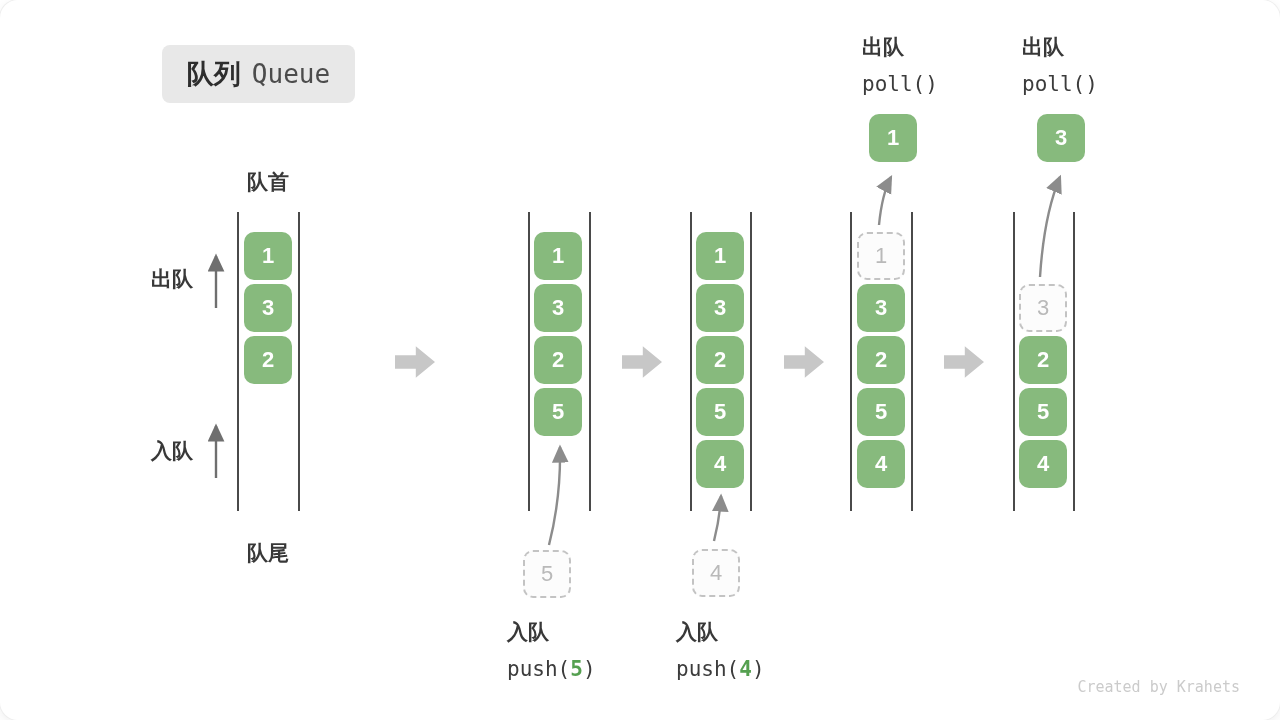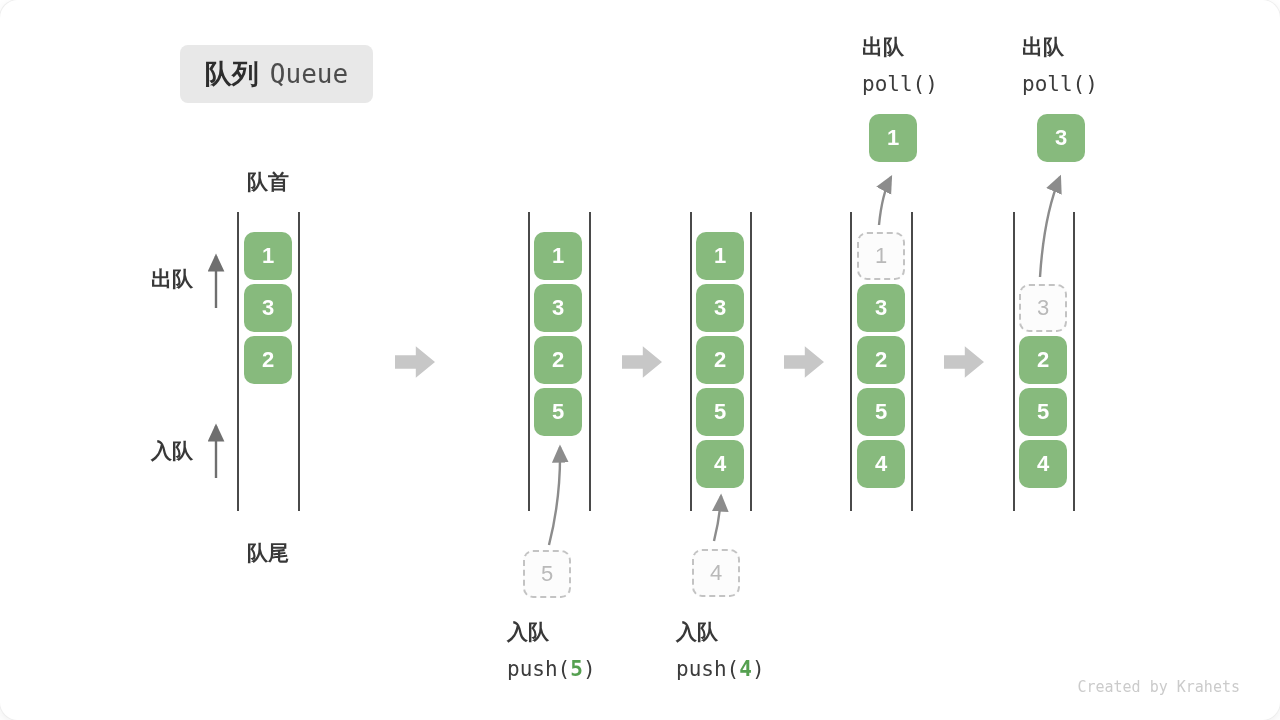--- a/index.html
+++ b/index.html
@@ -3,21 +3,21 @@
 <meta charset="utf-8">
 <style>
   html,body { margin:0; padding:0; background:#ffffff; }
   .canvas {
     position:relative; width:1280px; height:720px; background:#ffffff;
     border-radius:18px; overflow:hidden;
     box-shadow: 0 0 0 1px #eeeeee, 0 3px 12px rgba(0,0,0,.07);
     font-family:"Liberation Sans", sans-serif;
   }
   .title-badge {
-    position:absolute; left:180px; top:45px; width:193px; height:58px;
+    position:absolute; left:162px; top:45px; width:193px; height:58px;
     background:#e8e8e8; border-radius:8px;
     display:flex; align-items:center; justify-content:center; gap:11px;
   }
   .title-zh { font:700 27px "Liberation Sans", sans-serif; color:#2d2d2d; }
   .title-en { font:400 26px "DejaVu Sans Mono", monospace; color:#4c4c4c; }
 
   .zh-label { position:absolute; font:700 21px "Liberation Sans", sans-serif; color:#383838; white-space:nowrap; }
   .centered { transform:translateX(-50%); }
 
   .vline { position:absolute; top:212px; height:299px; width:1.5px; background:#4a4a4a; }

